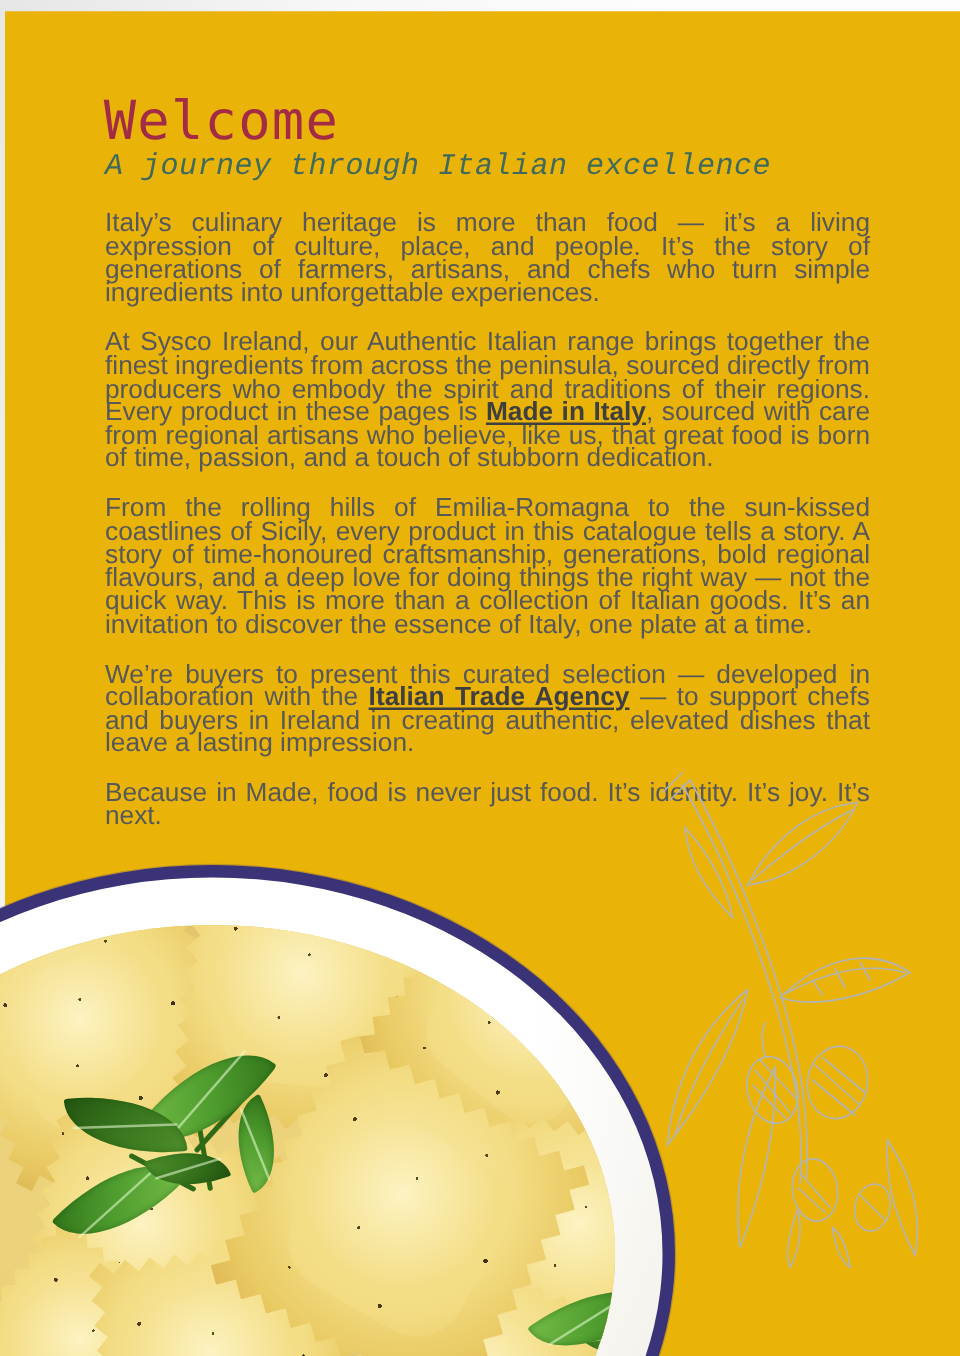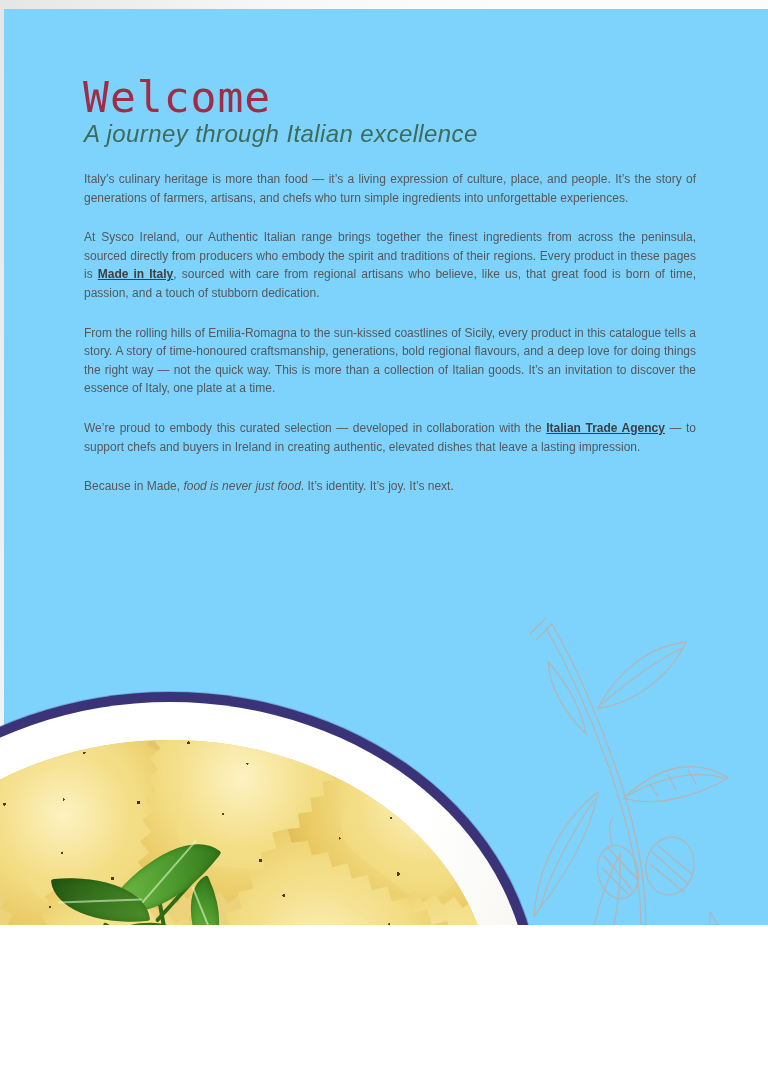--- a/index.html
+++ b/index.html
@@ -1,44 +1,44 @@
 <!DOCTYPE html>
 <html><head>
 <meta charset="utf-8">
 <style>
   html,body{margin:0;padding:0;background:#ffffff;}
   .page{
-    position:relative;width:768px;height:925px;background:#7dd3fc;
+    position:relative;width:768px;height:1085px;background:#eab308;
     overflow:hidden;font-family:"Liberation Sans",sans-serif;
   }
   .edge-top{position:absolute;left:0;top:0;width:768px;height:9px;
     background:linear-gradient(to right,#e6e6e6,#f7f7f7 35%,#fdfdfd 70%);}
   .edge-left{position:absolute;left:0;top:0;width:4px;height:1085px;
     background:linear-gradient(to bottom,#e6e6e6,#f2f2f2 60%,#fafafa);}
 
   
   .title{
     position:absolute;left:83px;top:76px;margin:0;
     font-family:"DejaVu Sans Mono",monospace;font-weight:500;
     font-size:43px;line-height:1;letter-spacing:1px;color:#A22C45;
   }
   .subtitle{
     position:absolute;left:84px;top:118px;margin:0;
-    font-family:Liberation Sans, sans-serif;font-style:italic;font-weight:500;
+    font-family:Liberation Mono, monospace;font-style:italic;font-weight:500;
     font-size:24px;line-height:1.3;letter-spacing:.4px;color:#3F6A5C;
   }
 
   
   .copy{
     position:absolute;left:84px;top:170px;width:612px;
-    font-size:12px;line-height:18.6px;color:#57585A;text-align:justify;
+    font-size:21px;line-height:18.6px;color:#57585A;text-align:justify;
   }
   .copy p{margin:0 0 21px 0;}
   .copy .b{font-weight:700;color:#3E3F41;text-decoration:underline;}
-  .copy .i{font-style:italic;}
+  .copy .i{}
 
   
   .bowl-rim{
     position:absolute;left:-200px;top:692px;width:740px;height:622px;
     border-radius:50%;background:#3A3377;
     box-shadow:0 0 0 1px rgba(58,51,119,.25);
   }
   .bowl-inner{
     position:absolute;left:10px;top:10px;width:720px;height:602px;
     border-radius:50%;
@@ -101,21 +101,21 @@
   <div class="edge-top"></div>
   <div class="edge-left"></div>
 
   <h1 class="title">Welcome</h1>
   <h2 class="subtitle">A journey through Italian excellence</h2>
 
   <div class="copy">
       <p><span>Italy’s culinary heritage is more than food — it’s a living expression of culture, place, and people. It’s the story of generations of farmers, artisans, and chefs who turn simple ingredients into unforgettable experiences.</span></p>
       <p><span>At Sysco Ireland, our Authentic Italian range brings together the finest ingredients from across the peninsula, sourced directly from producers who embody the spirit and traditions of their regions. Every product in these pages is </span><span class="b">Made in Italy</span><span>, sourced with care from regional artisans who believe, like us, that great food is born of time, passion, and a touch of stubborn dedication.</span></p>
       <p><span>From the rolling hills of Emilia-Romagna to the sun-kissed coastlines of Sicily, every product in this catalogue tells a story. A story of time-honoured craftsmanship, generations, bold regional flavours, and a deep love for doing things the right way — not the quick way. This is more than a collection of Italian goods. It’s an invitation to discover the essence of Italy, one plate at a time.</span></p>
-      <p><span>We’re proud to embody this curated selection — developed in collaboration with the </span><span class="b">Italian Trade Agency</span><span> — to support chefs and buyers in Ireland in creating authentic, elevated dishes that leave a lasting impression.</span></p>
+      <p><span>We’re buyers to present this curated selection — developed in collaboration with the </span><span class="b">Italian Trade Agency</span><span> — to support chefs and buyers in Ireland in creating authentic, elevated dishes that leave a lasting impression.</span></p>
       <p><span>Because in Made, </span><span class="i">food is never just food</span><span>. It’s identity. It’s joy. It’s next.</span></p>
     </div>
 
   <div class="bowl-rim">
     <div class="bowl-inner"></div>
   </div>
   <div class="bowl-food">
     <div class="rav" style="left:132px;top:-10px;width:200px;height:200px;transform:rotate(-18deg)"></div>
     <div class="rav" style="left:297px;top:-45px;width:210px;height:210px;transform:rotate(6deg)"></div>
     <div class="rav" style="left:472px;top:-20px;width:200px;height:200px;transform:rotate(38deg)"></div>

